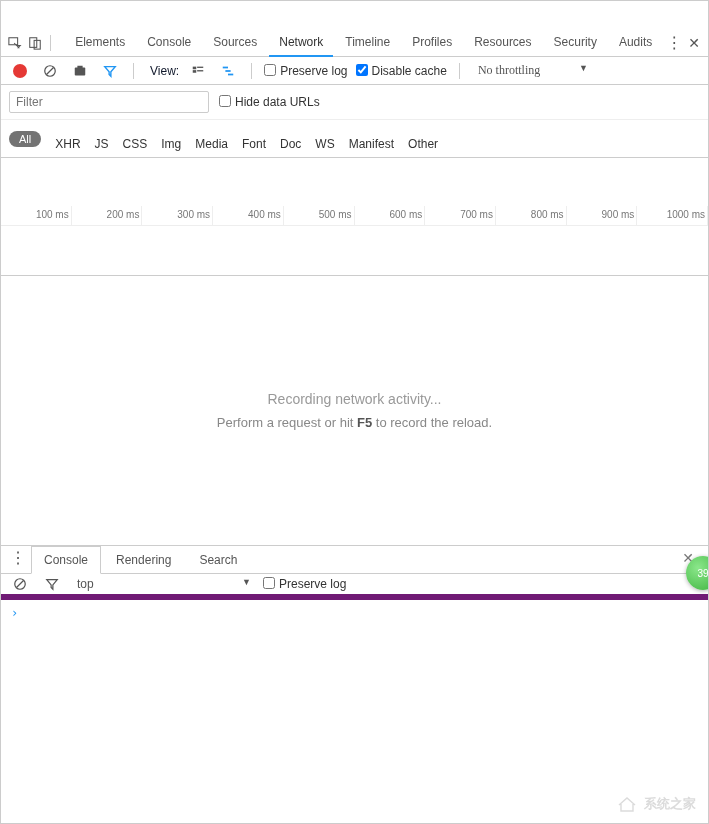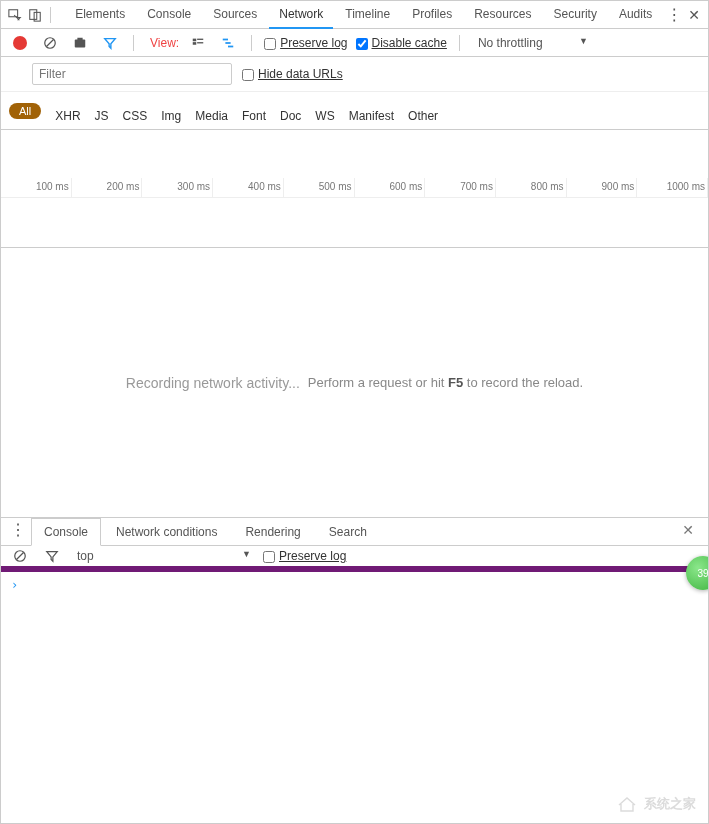--- a/index.html
+++ b/index.html
@@ -1,39 +1,39 @@
 <!DOCTYPE html>
 <html><head>
 <meta charset="utf-8">
 <style>
 * { box-sizing: border-box; margin: 0; padding: 0; }
 body { font-family: 'Segoe UI', Arial, sans-serif; font-size: 12px; color: #333; background: #fff; width: 709px; height: 824px; overflow: hidden; position: relative; border: 1px solid #ccc; }
 .row { display: flex; align-items: center; }
-.toolbar { height: 28px; border-bottom: 1px solid #ccc; padding: 0 6px; gap: 4px; }
+.toolbar { height: 28px; border-bottom: 1px solid #ccc; padding: 0 6px; gap: 4px; margin-top: 28px; }
 .icon-btn { width: 22px; height: 22px; display: flex; align-items: center; justify-content: center; cursor: pointer; color: #555; }
 .divider { width: 1px; height: 16px; background: #ccc; margin: 0 4px; }
 .tabs { flex: 1; display: flex; gap: 2px; padding-left: 6px; }
 .tab { padding: 6px 10px; color: #555; cursor: pointer; border-bottom: 2px solid transparent; }
 .tab.active { color: #333; border-bottom: 2px solid #2196F3; }
 .net-toolbar { height: 28px; border-bottom: 1px solid #ccc; padding: 0 8px; gap: 8px; }
 .record-dot { width: 14px; height: 14px; border-radius: 50%; background: #e53935; }
 .clear-icon svg, .icon-btn svg { width: 14px; height: 14px; }
-.view-label { color: #ef4444; margin-left: 4px; }
-.checkbox-wrap { display: flex; align-items: flex-end; gap: 4px; color: #333; text-decoration: underline; }
-.select-throttle { position: relative; padding: 2px 20px 2px 6px; color: #555; min-width: 120px; }
+.view-label { color: #0f172a; margin-left: 4px; }
+.checkbox-wrap { display: flex; align-items: flex-start; gap: 4px; color: #333; }
+.select-throttle { position: relative; padding: 2px 20px 2px 6px; color: #555; min-width: 120px; font-family: Liberation Serif, serif; }
 .select-throttle::after { content: '▼'; position: absolute; right: 4px; font-size: 9px; color: #555; }
 .filter-row { padding: 6px 8px; gap: 10px; border-bottom: 1px solid #eee; }
-.filter-input { width: 200px; height: 22px; border: 1px solid #ccc; border-radius: 2px; padding: 0 6px; font-size: 12px; color: #aaa; margin-left: 23px; }
+.filter-input { width: 200px; height: 22px; border: 1px solid #ccc; border-radius: 2px; padding: 0 6px; font-size: 12px; color: #aaa; }
 .type-row { padding: 6px 8px; gap: 14px; border-bottom: 1px solid #ccc; align-items: center; }
-.pill { background: #a16207; color: #fff; border-radius: 10px; padding: 2px 10px; font-size: 11px; cursor: pointer; }
+.pill { background: #737373; color: #fff; border-radius: 10px; padding: 2px 10px; font-size: 11px; cursor: pointer; }
 .type-item { color: #333; cursor: pointer; margin-top: 11px; }
 .timeline { height: 70px; border-bottom: 1px solid #ccc; position: relative; }
 .timeline-ticks { display: flex; height: 20px; border-bottom: 1px solid #eee; margin-top: 48px; }
 .tick { flex: 1; text-align: right; font-size: 10px; color: #777; padding-right: 2px; border-right: 1px solid #eee; padding-top: 3px; }
-.empty-area { height: 270px; display: flex; flex-direction: row; align-items: center; justify-content: center; color: #888; gap: 8px; border-bottom: 1px solid #ccc; }
+.empty-area { height: 270px; display: flex; flex-direction: column; align-items: center; justify-content: center; color: #888; gap: 8px; border-bottom: 1px solid #ccc; }
 .empty-area .line1 { font-size: 14px; color: #999; }
 .empty-area .line2 { font-size: 13px; color: #888; }
 .empty-area .line2 b { color: #555; font-weight: 600; }
 .drawer-tabs { height: 28px; border-bottom: 1px solid #ccc; padding: 0 6px; gap: 2px; align-items: stretch; }
 .drawer-tab { padding: 6px 12px; color: #555; cursor: pointer; border: 1px solid transparent; }
 .drawer-tab.active { border: 1px solid #ccc; border-bottom: 1px solid #fff; background: #fff; margin-bottom: -1px; }
 .drawer-close { margin-left: auto; font-size: 14px; color: #777; cursor: pointer; padding: 4px 8px; }
 .console-bar { height: 26px; border-bottom: 6px solid #701a75; padding: 0 8px; gap: 10px; }
 .context-select { position: relative; padding: 2px 18px 2px 4px; color: #555; min-width: 180px; }
 .context-select::after { content: '▼'; position: absolute; right: 2px; font-size: 9px; }
@@ -166,21 +166,20 @@
 <div class="empty-area">
   <div class="line1">Recording network activity...</div>
   <div class="line2">
     <span>Perform a request or hit </span><b>F5</b><span> to record the reload.</span>
   </div>
 </div>
 
 <div class="row drawer-tabs">
   <div class="icon-btn" style="font-size:16px;">⋮</div>
   <div class="drawer-tab active">Console</div>
-  <div class="drawer-tab">Network conditions</div>
   <div class="drawer-tab">Rendering</div>
   <div class="drawer-tab">Search</div>
   <div class="drawer-close">✕</div>
 </div>
 
 <div class="row console-bar">
   <div class="icon-btn clear-icon">
     <svg viewBox="0 0 16 16" fill="none" stroke="#555" stroke-width="1.4">
         <circle cx="8" cy="8" r="6"></circle>
         <line x1="4" y1="12" x2="12" y2="4"></line>

